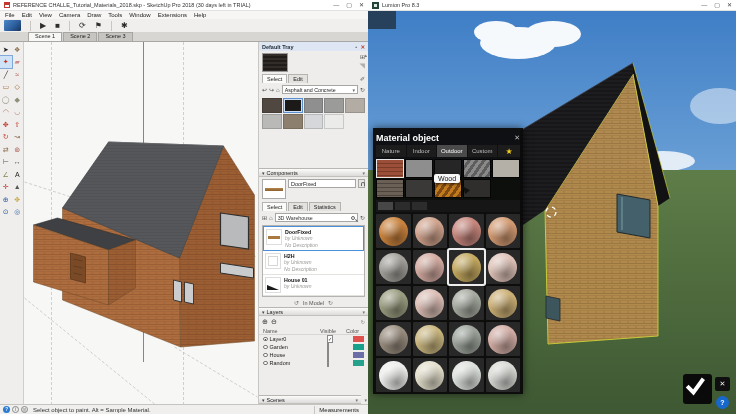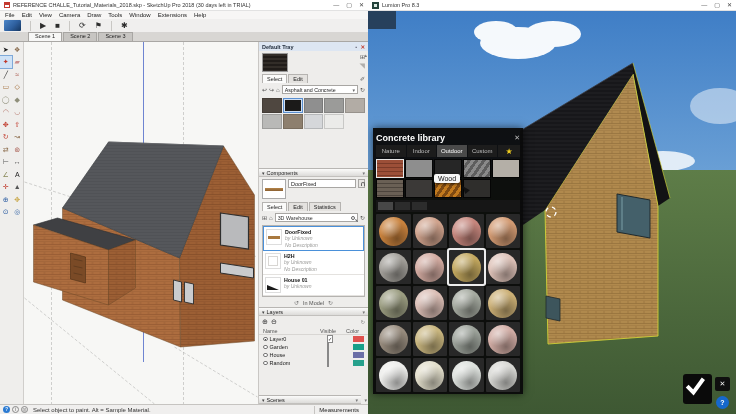--- a/index.html
+++ b/index.html
@@ -515,21 +515,21 @@
         <polygon points="249,183 282,189 282,227 249,221" fill="#44606a" stroke="#202a2e" stroke-width="1"></polygon>
         <line x1="254" y1="186" x2="254" y2="219" stroke="#7da0a8" stroke-width="1.4" opacity="0.7"></line>
         <polygon points="178,285 192,288 192,310 178,307" fill="#3d555c" stroke="#1e282c" stroke-width="0.8"></polygon>
         <circle cx="183" cy="201" r="5" fill="none" stroke="#ffffff" stroke-width="1.3" stroke-dasharray="4 4"></circle>
       </svg>
 
       <div id="corner-box"></div>
 
       <div id="mat-lib">
         <div class="dlg-title">
-          <span>Concrete library</span>
+          <span>Material object</span>
           <span class="dlg-close">✕</span>
         </div>
         <div class="dlg-tabs" id="lm-tabs">
             <div class="dlg-tab">Nature</div>
             <div class="dlg-tab">Indoor</div>
             <div class="dlg-tab active">Outdoor</div>
             <div class="dlg-tab">Custom</div>
             <div class="dlg-tab star">★</div>
           </div>
         <div class="cats" id="lm-cats">

